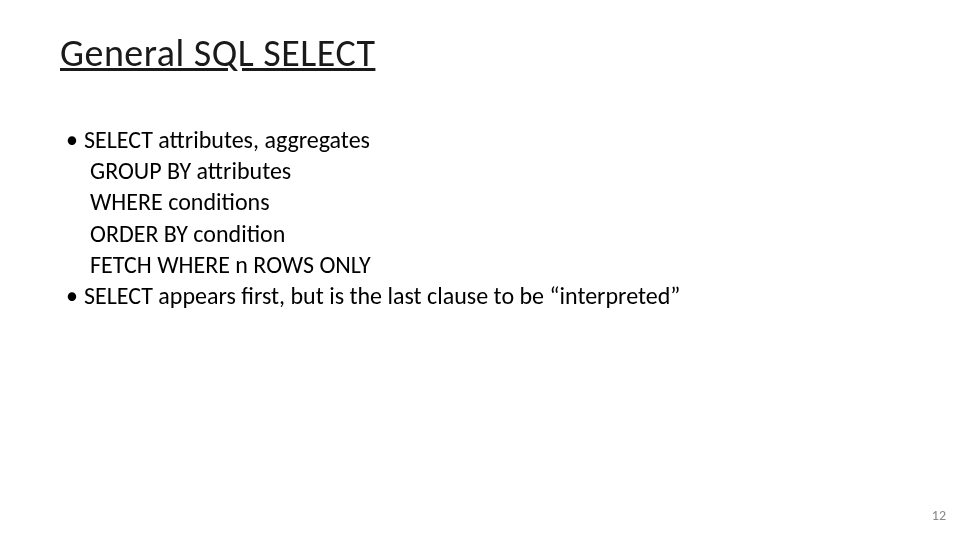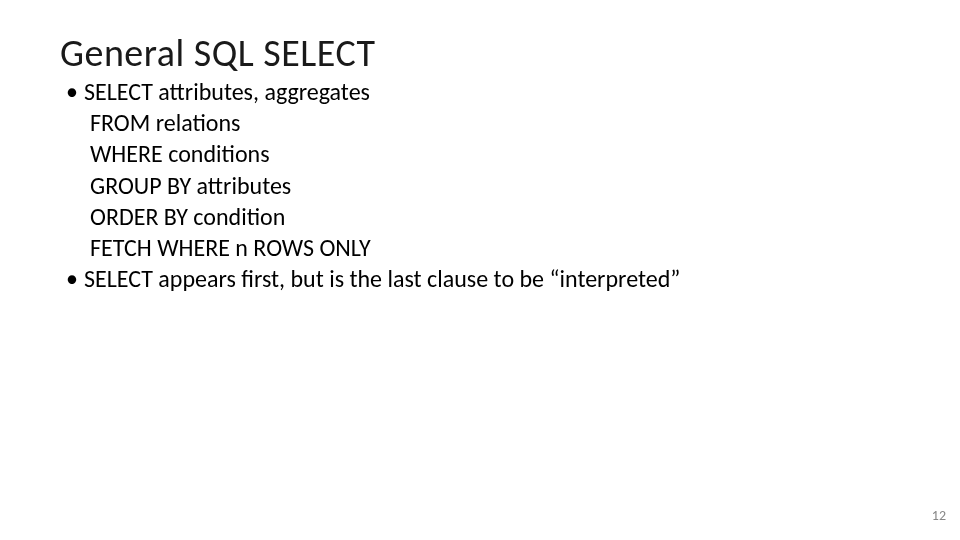--- a/index.html
+++ b/index.html
@@ -19,21 +19,23 @@
     .slide {
       width: 100%;
       height: 100%;
       padding: 30px 60px 20px 60px;
       position: relative;
     }
     .title {
       font-size: 38px;
       font-weight: 300;
       color: #1a1a1a;
+      margin-bottom: 48px;
       letter-spacing: 0.5px;
+      text-decoration: underline;
     }
     .content {
       font-size: 24px;
       line-height: 1.3;
       color: #000000;
     }
     .bullet-item {
       display: flex;
       margin-bottom: 0;
     }
@@ -61,23 +63,22 @@
 
 <div class="slide">
   <h1 class="title">General SQL SELECT</h1>
 
   <div class="content">
 
     <div class="bullet-item">
       <div class="bullet-marker">•</div>
       <div class="bullet-text">SELECT attributes, aggregates</div>
     </div>
-    <div class="continuation">FROM relations</div>
+    <div class="continuation">GROUP BY attributes</div>
     <div class="continuation">WHERE conditions</div>
-    <div class="continuation">GROUP BY attributes</div>
     <div class="continuation">ORDER BY condition</div>
     <div class="continuation">FETCH WHERE n ROWS ONLY</div>
 
     <div class="bullet-item">
       <div class="bullet-marker">•</div>
       <div class="bullet-text">SELECT appears first, but is the last clause to be “interpreted”</div>
     </div>
 
   </div>
 

